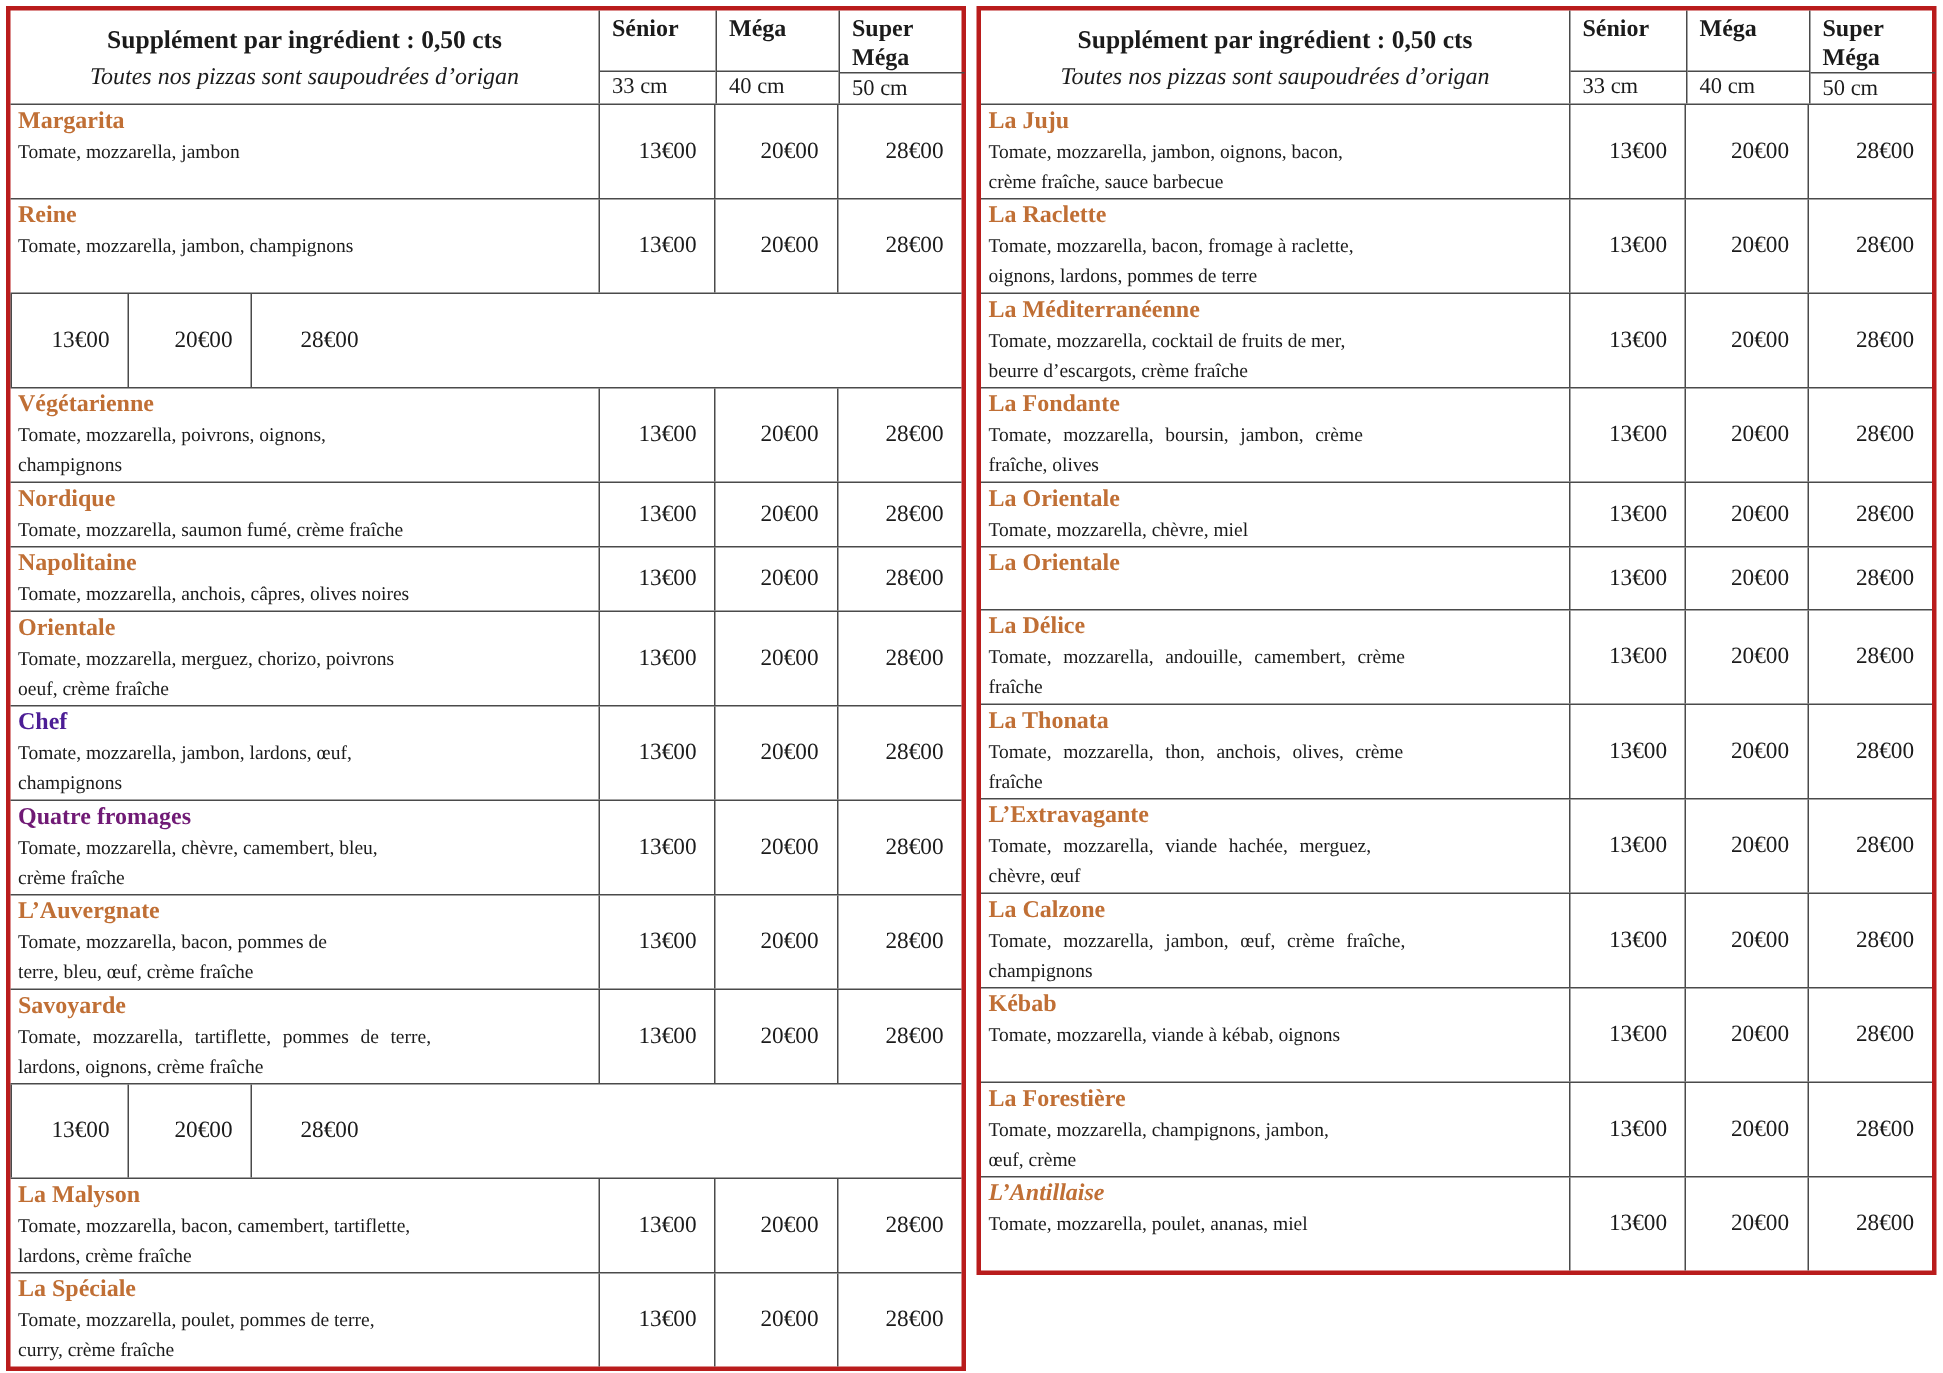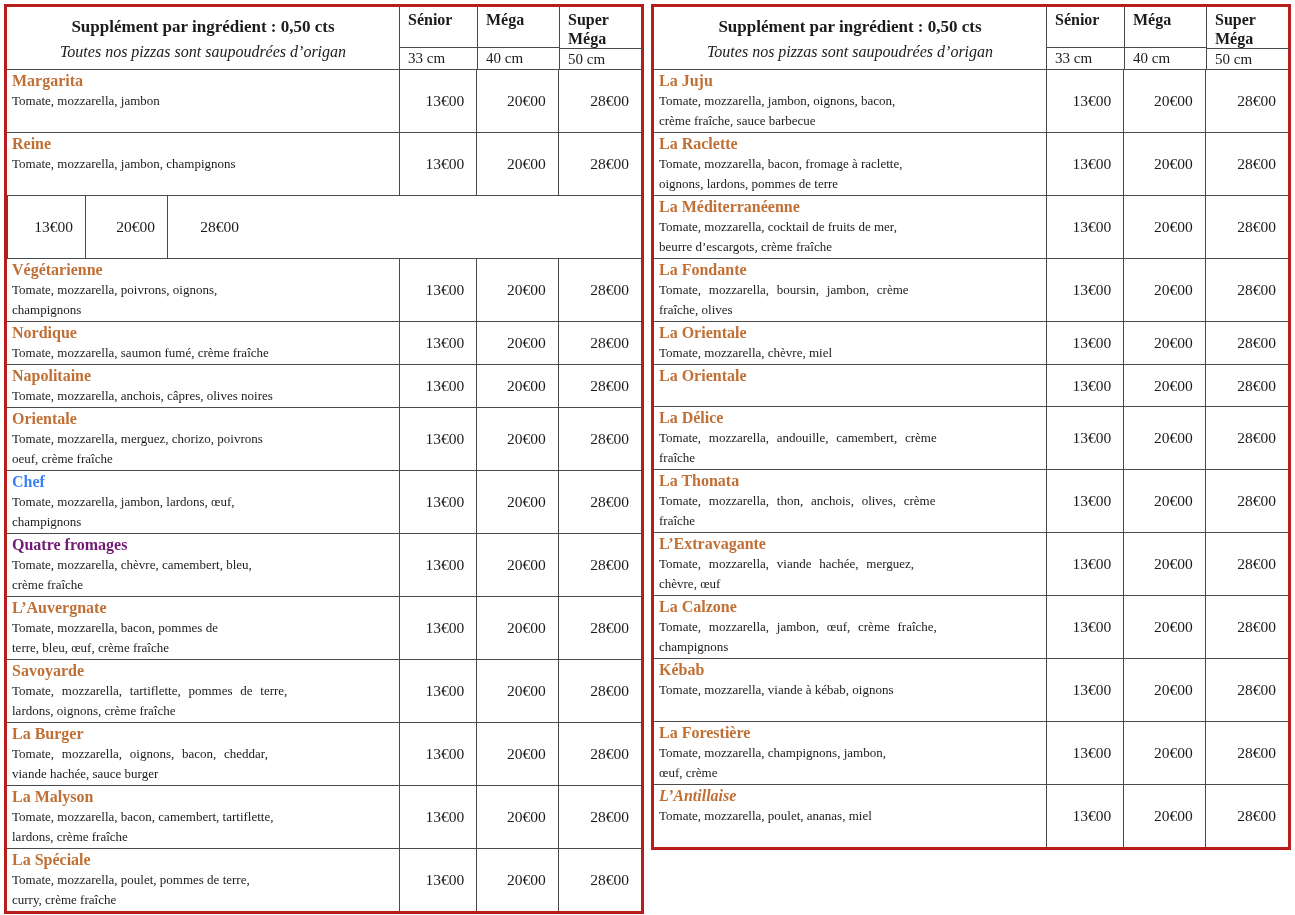--- a/index.html
+++ b/index.html
@@ -145,21 +145,21 @@
             <div class="pname" style="color: rgb(192, 111, 53);">Orientale</div>
             <div class="ing">Tomate, mozzarella, merguez, chorizo, poivrons
 oeuf, crème fraîche</div>
           </div>
           <div class="cell price w0">13€00</div>
           <div class="cell price w1">20€00</div>
           <div class="cell price w2">28€00</div>
         </div>
         <div class="row">
           <div class="cell desc">
-            <div class="pname" style="color: #3b82f6;">Chef</div>
+            <div class="pname" style="color: #4c1d95;">Chef</div>
             <div class="ing">Tomate, mozzarella, jambon, lardons, œuf,
 champignons</div>
           </div>
           <div class="cell price w0">13€00</div>
           <div class="cell price w1">20€00</div>
           <div class="cell price w2">28€00</div>
         </div>
         <div class="row">
           <div class="cell desc">
             <div class="pname" style="color: #701a75;">Quatre fromages</div>
@@ -184,25 +184,20 @@
           <div class="cell desc">
             <div class="pname" style="color: rgb(192, 111, 53);">Savoyarde</div>
             <div class="ing justify">Tomate, mozzarella, tartiflette, pommes de terre,
 lardons, oignons, crème fraîche</div>
           </div>
           <div class="cell price w0">13€00</div>
           <div class="cell price w1">20€00</div>
           <div class="cell price w2">28€00</div>
         </div>
         <div class="row">
-          <div class="cell desc">
-            <div class="pname" style="color: rgb(192, 111, 53);">La Burger</div>
-            <div class="ing justify">Tomate, mozzarella, oignons, bacon, cheddar,
-viande hachée, sauce burger</div>
-          </div>
           <div class="cell price w0">13€00</div>
           <div class="cell price w1">20€00</div>
           <div class="cell price w2">28€00</div>
         </div>
         <div class="row">
           <div class="cell desc">
             <div class="pname" style="color: rgb(192, 111, 53);">La Malyson</div>
             <div class="ing">Tomate, mozzarella, bacon, camembert, tartiflette,
 lardons, crème fraîche</div>
           </div>

